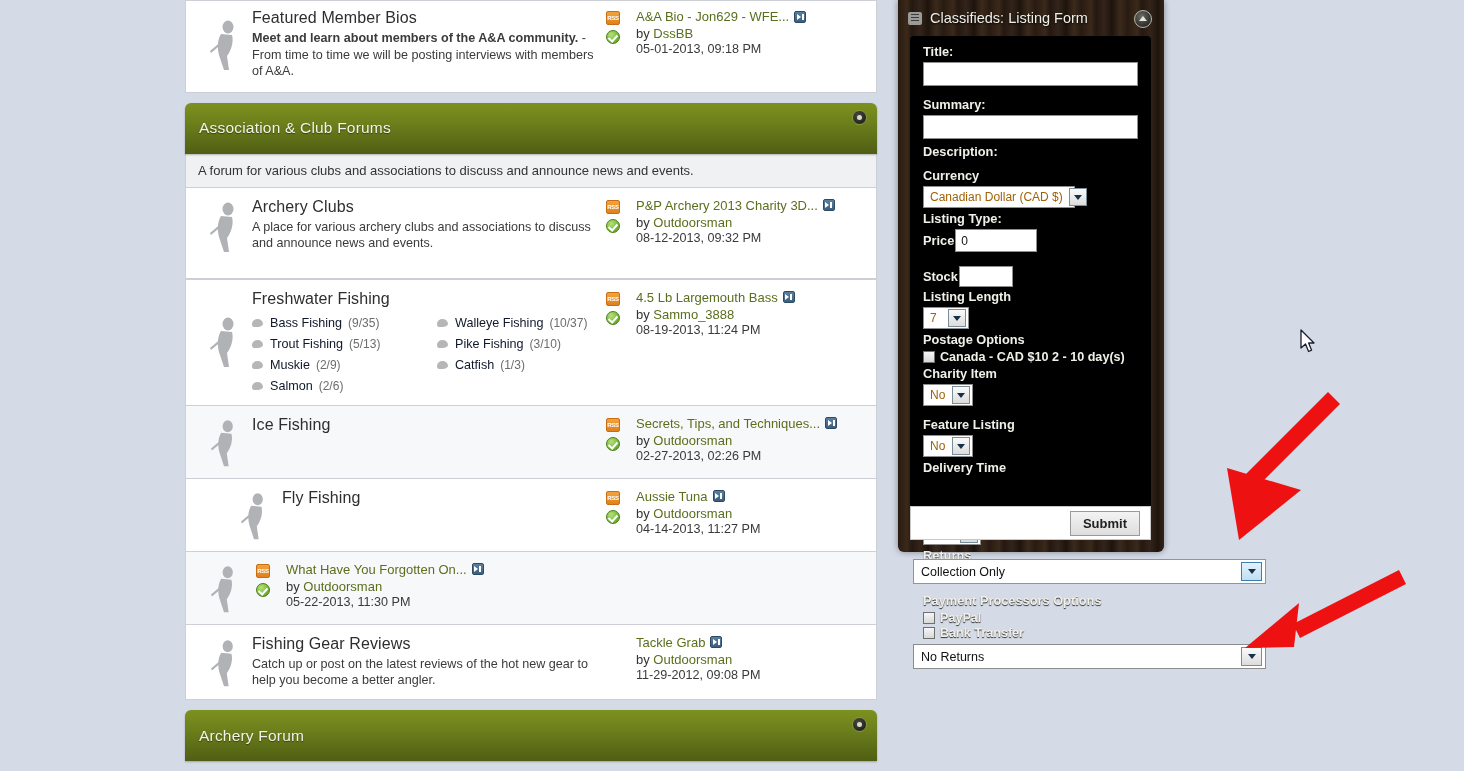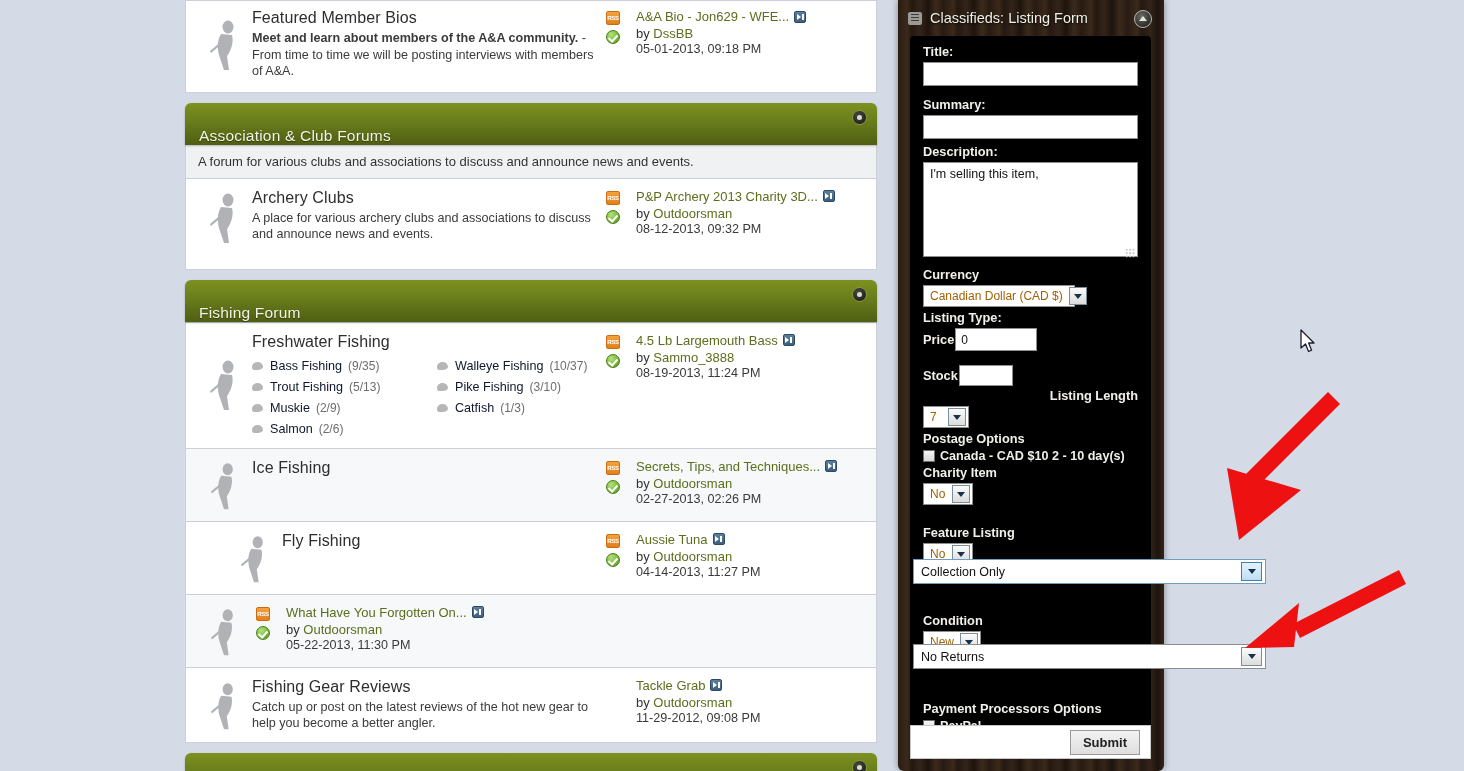--- a/index.html
+++ b/index.html
@@ -14,25 +14,25 @@
   
   .forum-col {
     position: absolute;
     left: 185px; top: 0; width: 692px; height: 771px;
     background: #d4dae6;
   }
 
   
   .cat-header {
     position: relative;
-    height: 42px;
+    height: 51px;
     background: linear-gradient(to bottom, #7d9120 0%, #6c801c 38%, #4f5e13 100%);
     border-radius: 6px 6px 0 0;
     box-shadow: 0 1px 2px rgba(0,0,0,.25);
-    display: flex; align-items: flex-end;
+    display: flex; align-items: center;
     padding: 0 14px;
     margin-top: 10px;
   }
   .cat-header .cat-title {
     color: #f2f4e6;
     font-size: 15.5px;
     letter-spacing: .2px;
     text-shadow: 0 1px 1px rgba(0,0,0,.45);
   }
   .collapse-icon {
@@ -163,21 +163,21 @@
   .lastpost-ico:after {
     content: ""; width: 2px; height: 6px; background: #fff; margin-left: 1px;
   }
   .lp-by { font-size: 13px; color: #333; margin-top: 2px; }
   .lp-by .who { color: #5a6e1c; }
   .lp-date { font-size: 12.6px; color: #3a3a3a; margin-top: 1px; }
 
   
   .panel {
     position: absolute;
-    left: 898px; top: 0; width: 266px; height: 771px;
+    left: 898px; top: 0; width: 266px; height: 552px;
     background:
       repeating-linear-gradient(90deg,
         #2a1c12 0px, #3a291b 9px, #241810 14px, #33241a 22px, #1e140d 30px, #3b2a1c 38px, #271a11 46px),
       #2b1d13;
     border-radius: 0 0 6px 6px;
     box-shadow: 0 0 6px rgba(0,0,0,.4);
     overflow: visible;
   }
   .panel-header {
     height: 36px;
@@ -391,26 +391,20 @@
           <div class="lp-title">
             <span>P&amp;P Archery 2013 Charity 3D...</span>
             <span class="lastpost-ico"></span>
           </div>
           <div class="lp-by"><span>by </span><span class="who">Outdoorsman</span></div>
           <div class="lp-date">08-12-2013, 09:32 PM</div>
         </div>
       </div>
     </div>
 
-    <div class="cat-header">
-      <span class="cat-title">Fishing Forum</span>
-      <span class="collapse-icon">
-          <span class="dot"></span>
-        </span>
-    </div>
 
     <div class="forum-row topborder" style="padding-bottom:12px;">
       <div class="ficon">
         <svg width="34" height="54" viewBox="0 0 34 54">
             <g fill="#b0b2b5">
               <ellipse cx="21" cy="9" rx="5.5" ry="6.5"></ellipse>
               <path d="M14 16 C10 22 10 32 13 40 L17 52 L22 52 L20 38 C24 33 27 24 25 17 Z"></path>
               <path d="M3 33 L16 22 L17 24 L4 35 Z"></path>
             </g>
           </svg>
@@ -603,63 +597,59 @@
 
         <label class="flabel">Title:</label>
         <input class="ftext" value="" style="">
         <div class="fgap"></div>
 
         <label class="flabel">Summary:</label>
         <input class="ftext" value="" style="">
         <div style="height:5px;"></div>
 
         <label class="flabel">Description:</label>
-        <div class="ta-wrap">
-          <textarea class="ftextarea" style="">I'm selling this item,</textarea>
-          <span class="ta-grip"></span>
-        </div>
         <div style="height:6px;"></div>
 
         <label class="flabel">Currency</label>
         <div class="selbox" style="width:152px;">
           <span class="sv">Canadian Dollar (CAD $)</span>
           <span class="arrowbtn"></span>
         </div>
 
         <label class="flabel" style="margin-top:3px;">Listing Type:</label>
         <div class="inline-row">
           <span class="inline-lbl">Price</span>
           <input class="ftext" style="width: 82px; height: 23px; margin-left: 1px;" value="0">
         </div>
 
         <div style="height:14px;"></div>
         <div class="inline-row">
           <span class="inline-lbl">Stock</span>
           <input class="ftext" style="width: 54px; height: 21px; margin-left: 1px;" value="">
         </div>
 
-        <label class="flabel" style="margin-top:2px;text-align:right;">Listing Length</label>
+        <label class="flabel" style="margin-top:2px;">Listing Length</label>
         <div class="selbox" style="width:46px;">
           <span class="sv">7</span>
           <span class="arrowbtn"></span>
         </div>
 
         <label class="flabel" style="margin-top:3px;">Postage Options</label>
         <div class="cbrow">
           <span class="cbox"></span>
           <span class="cblabel">Canada - CAD $10 2 - 10 day(s)</span>
         </div>
 
         <label class="flabel" style="margin-top:2px;">Charity Item</label>
         <div class="selbox" style="width:50px;">
           <span class="sv">No</span>
           <span class="arrowbtn"></span>
         </div>
 
-        <label class="flabel" style="margin-top:20px;">Feature Listing</label>
+        <label class="flabel" style="margin-top:11px;">Feature Listing</label>
         <div class="selbox" style="width:50px;">
           <span class="sv">No</span>
           <span class="arrowbtn"></span>
         </div>
 
         <label class="flabel" style="margin-top:3px;">Delivery Time</label>
         <div style="height:27px;"></div>
 
         <label class="flabel">Condition</label>
         <div class="selbox" style="width:58px;">

